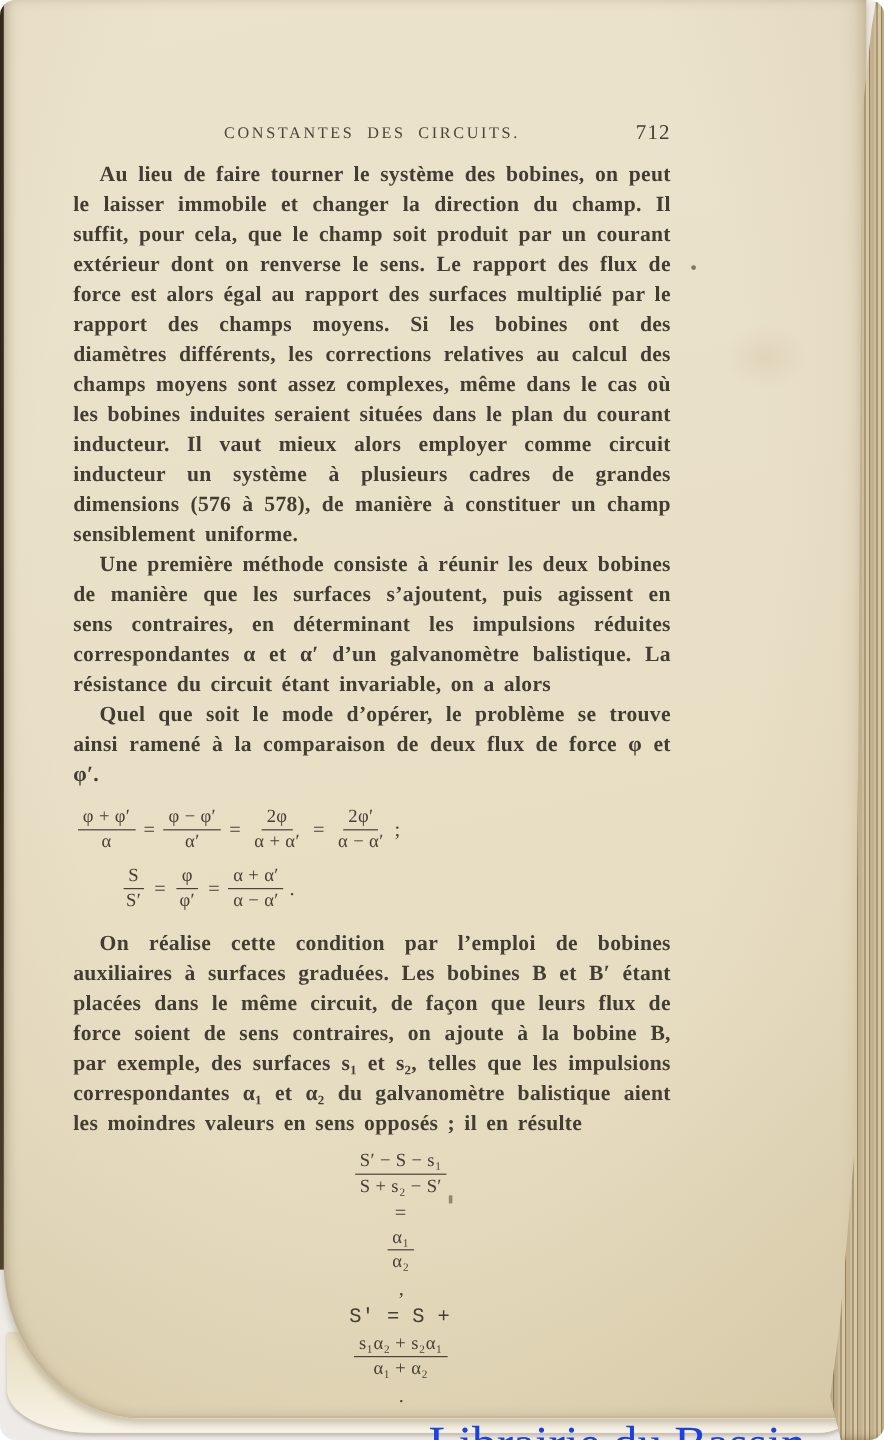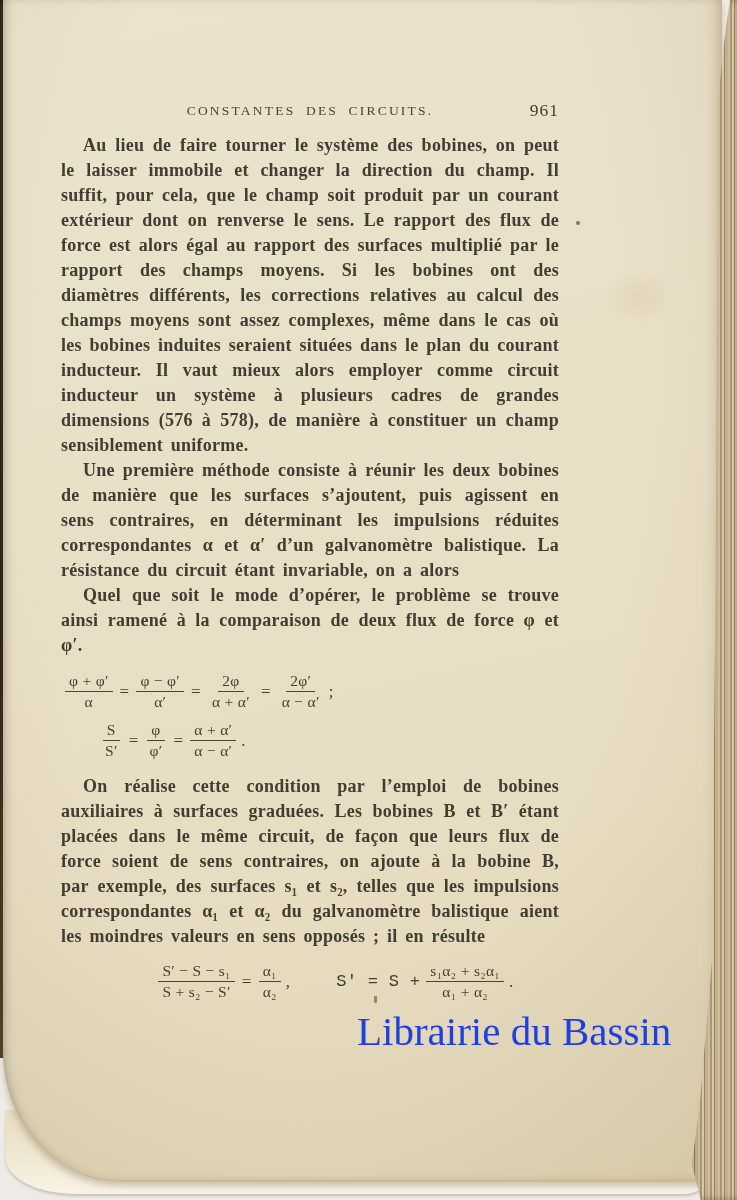--- a/index.html
+++ b/index.html
@@ -1,19 +1,20 @@
 <!DOCTYPE html>
 <html lang="fr"><head>
 <meta charset="utf-8">
 <style>
   html,body{margin:0;padding:0;}
   .scene{
     position:relative;width:737px;height:1200px;overflow:hidden;
     background:linear-gradient(180deg,#f0ece5 0%,#f1ede7 80%,#edeae8 100%);
     font-family:"Liberation Serif","DejaVu Serif",serif;
+    border-radius:13px;
   }
   
   .spine{
     position:absolute;left:0;top:0;width:4px;height:1058px;
     background:linear-gradient(180deg,#2b2214 0%,#241c10 60%,#4a3c26 100%);
   }
   
   .under-pages{
     position:absolute;left:6px;top:1110px;width:700px;height:84px;
     background:linear-gradient(180deg,#e6dcc0 0%,#efe8d2 55%,#f7f3e7 100%);
@@ -65,21 +66,21 @@
     word-spacing:3px;letter-spacing:.25px;font-weight:bold;
   }
 
   
   .eq-block{margin:11px 0 12px 0;}
   .eq-row{
     display:flex;align-items:center;justify-content:flex-start;
     font-size:17px;letter-spacing:.3px;color:#453e33;min-height:44px;
   }
   .eq-row.row2{position:relative;left:36px;margin-top:5px;}
-  .eq-row.eq2{justify-content:center;padding-left:48px;margin:10px 0 2px 0;}
+  .eq-row.eq2{justify-content:space-between;padding-left:48px;margin:10px 0 2px 0;flex-direction:column;}
   .frac{display:inline-flex;flex-direction:column;align-items:center;margin:0 4px;font-size:15.5px;line-height:1.15;}
   .frac .num{padding:0 4px 1px;border-bottom:1.3px solid #4a4337;}
   .frac .den{padding:1px 4px 0;}
   .op{margin:0 3px;}
   .tail{margin-left:1px;align-self:center;}
   .eq-gap{display:inline-block;width:46px;}
   .lead{margin-right:2px;font-family:Liberation Mono, monospace;}
 
   
   .watermark{
@@ -97,21 +98,21 @@
 
   <div class="page">
     <div class="blotch"></div>
     <div class="speck s1"></div>
     <div class="speck s2"></div>
   </div>
 
   <div class="content">
     <div class="running-head">
       <span class="running-title">CONSTANTES DES CIRCUITS.</span>
-      <span class="page-number">961</span>
+      <span class="page-number">712</span>
     </div>
 
     <div class="body-text">
       <p>Au lieu de faire tourner le système des bobines, on peut le laisser immobile et changer la direction du champ. Il suffit, pour cela, que le champ soit produit par un courant extérieur dont on renverse le sens. Le rapport des flux de force est alors égal au rapport des surfaces multiplié par le rapport des champs moyens. Si les bobines ont des diamètres différents, les corrections relatives au calcul des champs moyens sont assez complexes, même dans le cas où les bobines induites seraient situées dans le plan du courant inducteur. Il vaut mieux alors employer comme circuit inducteur un système à plusieurs cadres de grandes dimensions (576 à 578), de manière à constituer un champ sensiblement uniforme.</p>
       <p>Une première méthode consiste à réunir les deux bobines de manière que les surfaces s’ajoutent, puis agissent en sens contraires, en déterminant les impulsions réduites correspondantes α et α′ d’un galvanomètre balistique. La résistance du circuit étant invariable, on a alors</p>
       <p>Quel que soit le mode d’opérer, le problème se trouve ainsi ramené à la comparaison de deux flux de force φ et φ′.</p>
 
       <div class="eq-block">
         <div class="eq-row">
           <span class="frac">

